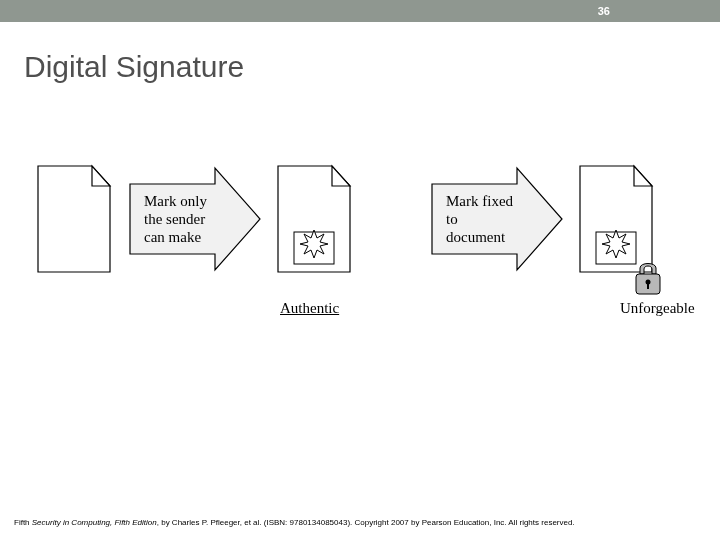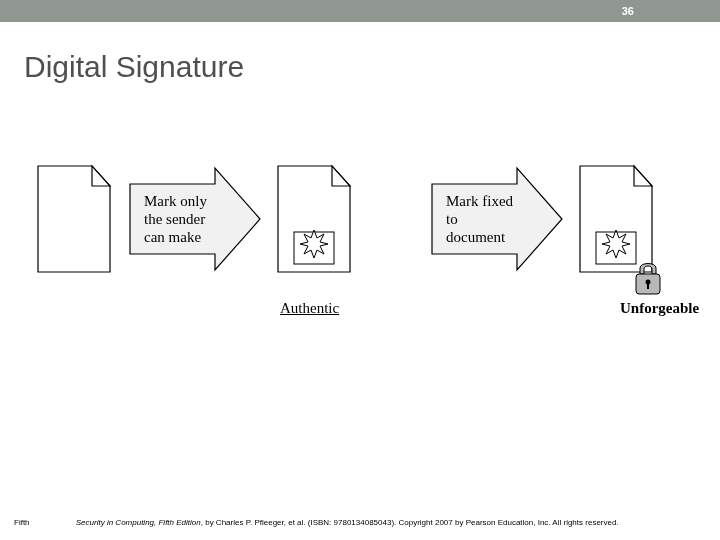--- a/index.html
+++ b/index.html
@@ -14,21 +14,21 @@
   .topbar {
     width: 100%;
     height: 22px;
     background: #8f9790;
     color: #fff;
     font-size: 11px;
     font-weight: bold;
     display: flex;
     justify-content: flex-end;
     align-items: center;
-    padding-right: 86px;
+    padding-right: 110px;
   }
   .title {
     font-size: 30px;
     color: #4f4f4f;
     font-weight: 400;
     margin: 28px 0 0 24px;
     font-family: Arial, sans-serif;
   }
   .diagram {
     position: absolute;
@@ -38,31 +38,31 @@
     height: 200px;
   }
   .diagram svg { display: block; }
   .caption {
     font-family: "Times New Roman", serif;
     font-size: 15px;
     position: absolute;
     top: 300px;
   }
   .caption.authentic { left: 280px; text-decoration: underline; }
-  .caption.unforgeable { left: 620px; font-weight: bold; }
+  .caption.unforgeable { left: 620px; }
   .footer {
     position: absolute;
     bottom: 12px;
     left: 14px;
     right: 14px;
     font-size: 8px;
     color: #000;
     line-height: 1.2;
   }
-  .footer .book { font-style: italic; margin-left: 44px; }
+  .footer .book { font-style: italic; }
 </style>
 </head>
 <body>
 
 <div class="topbar">
   <span>36</span>
 </div>
 
 <div class="title">Digital Signature</div>
 

